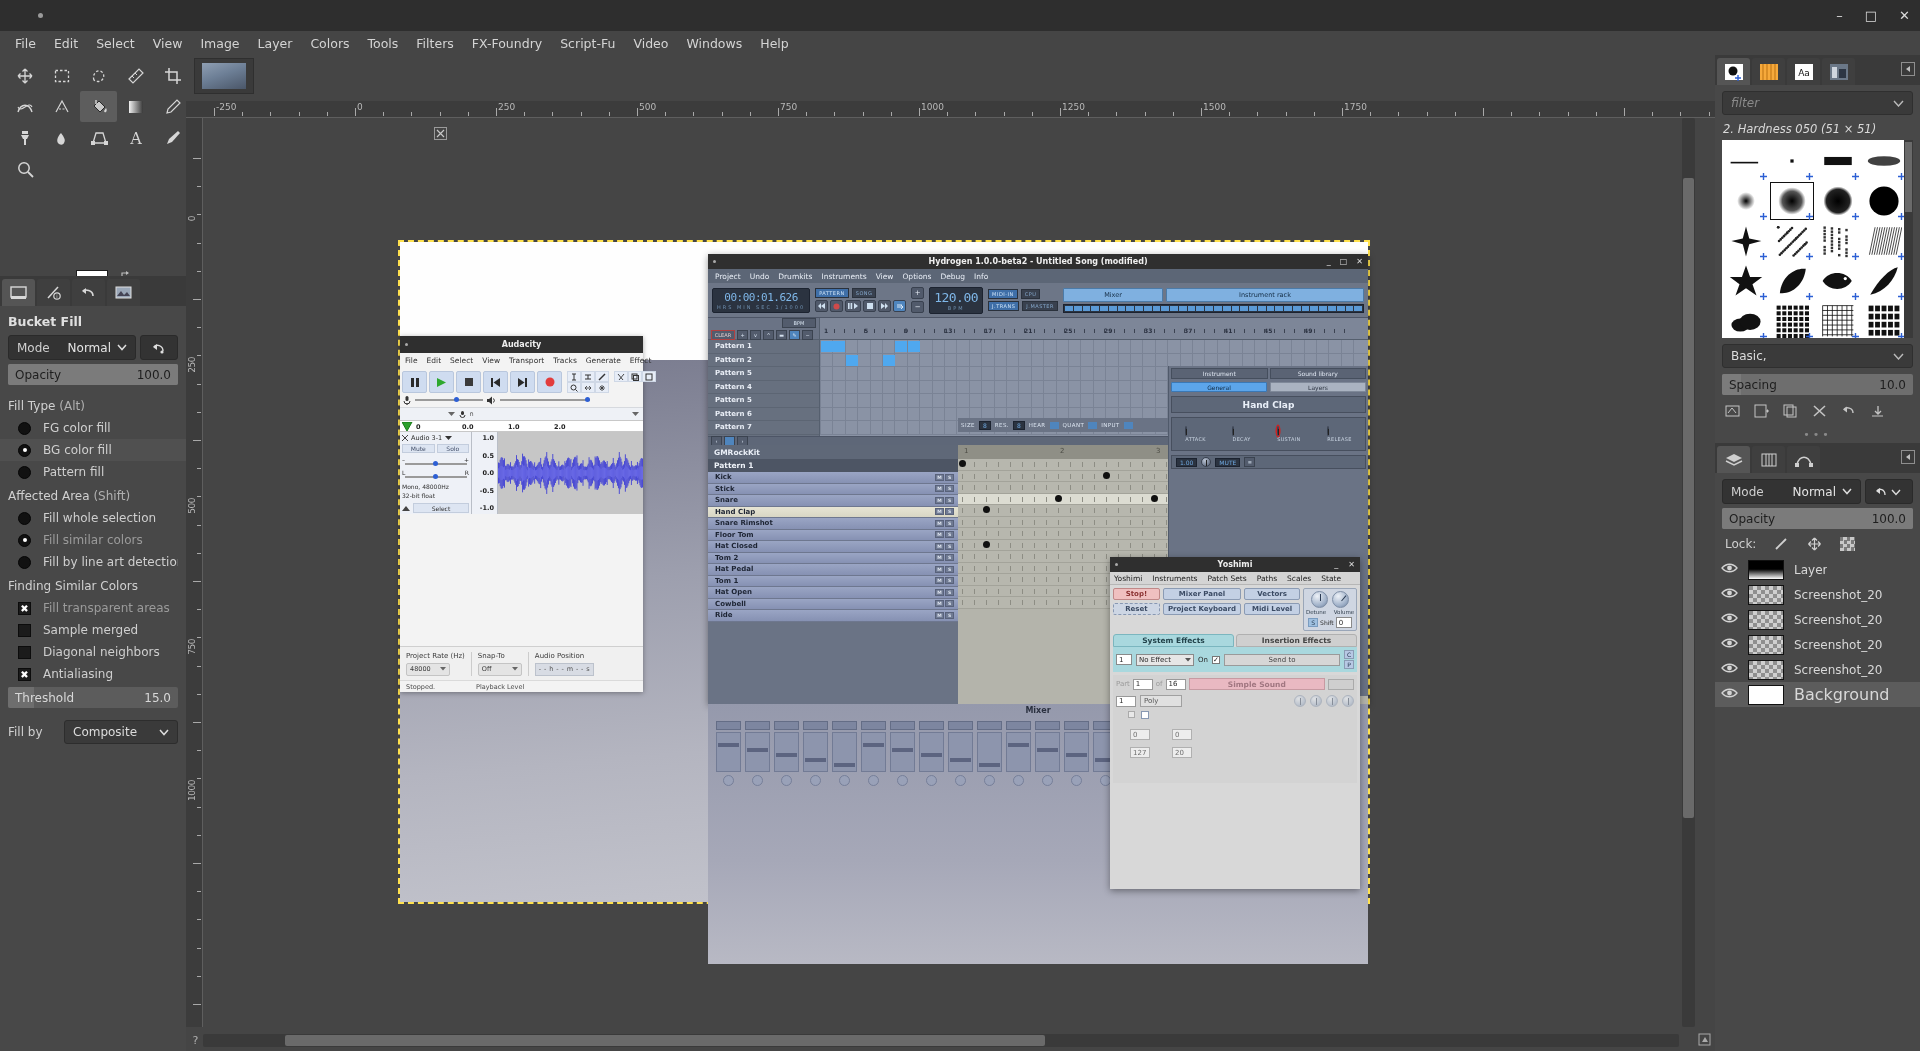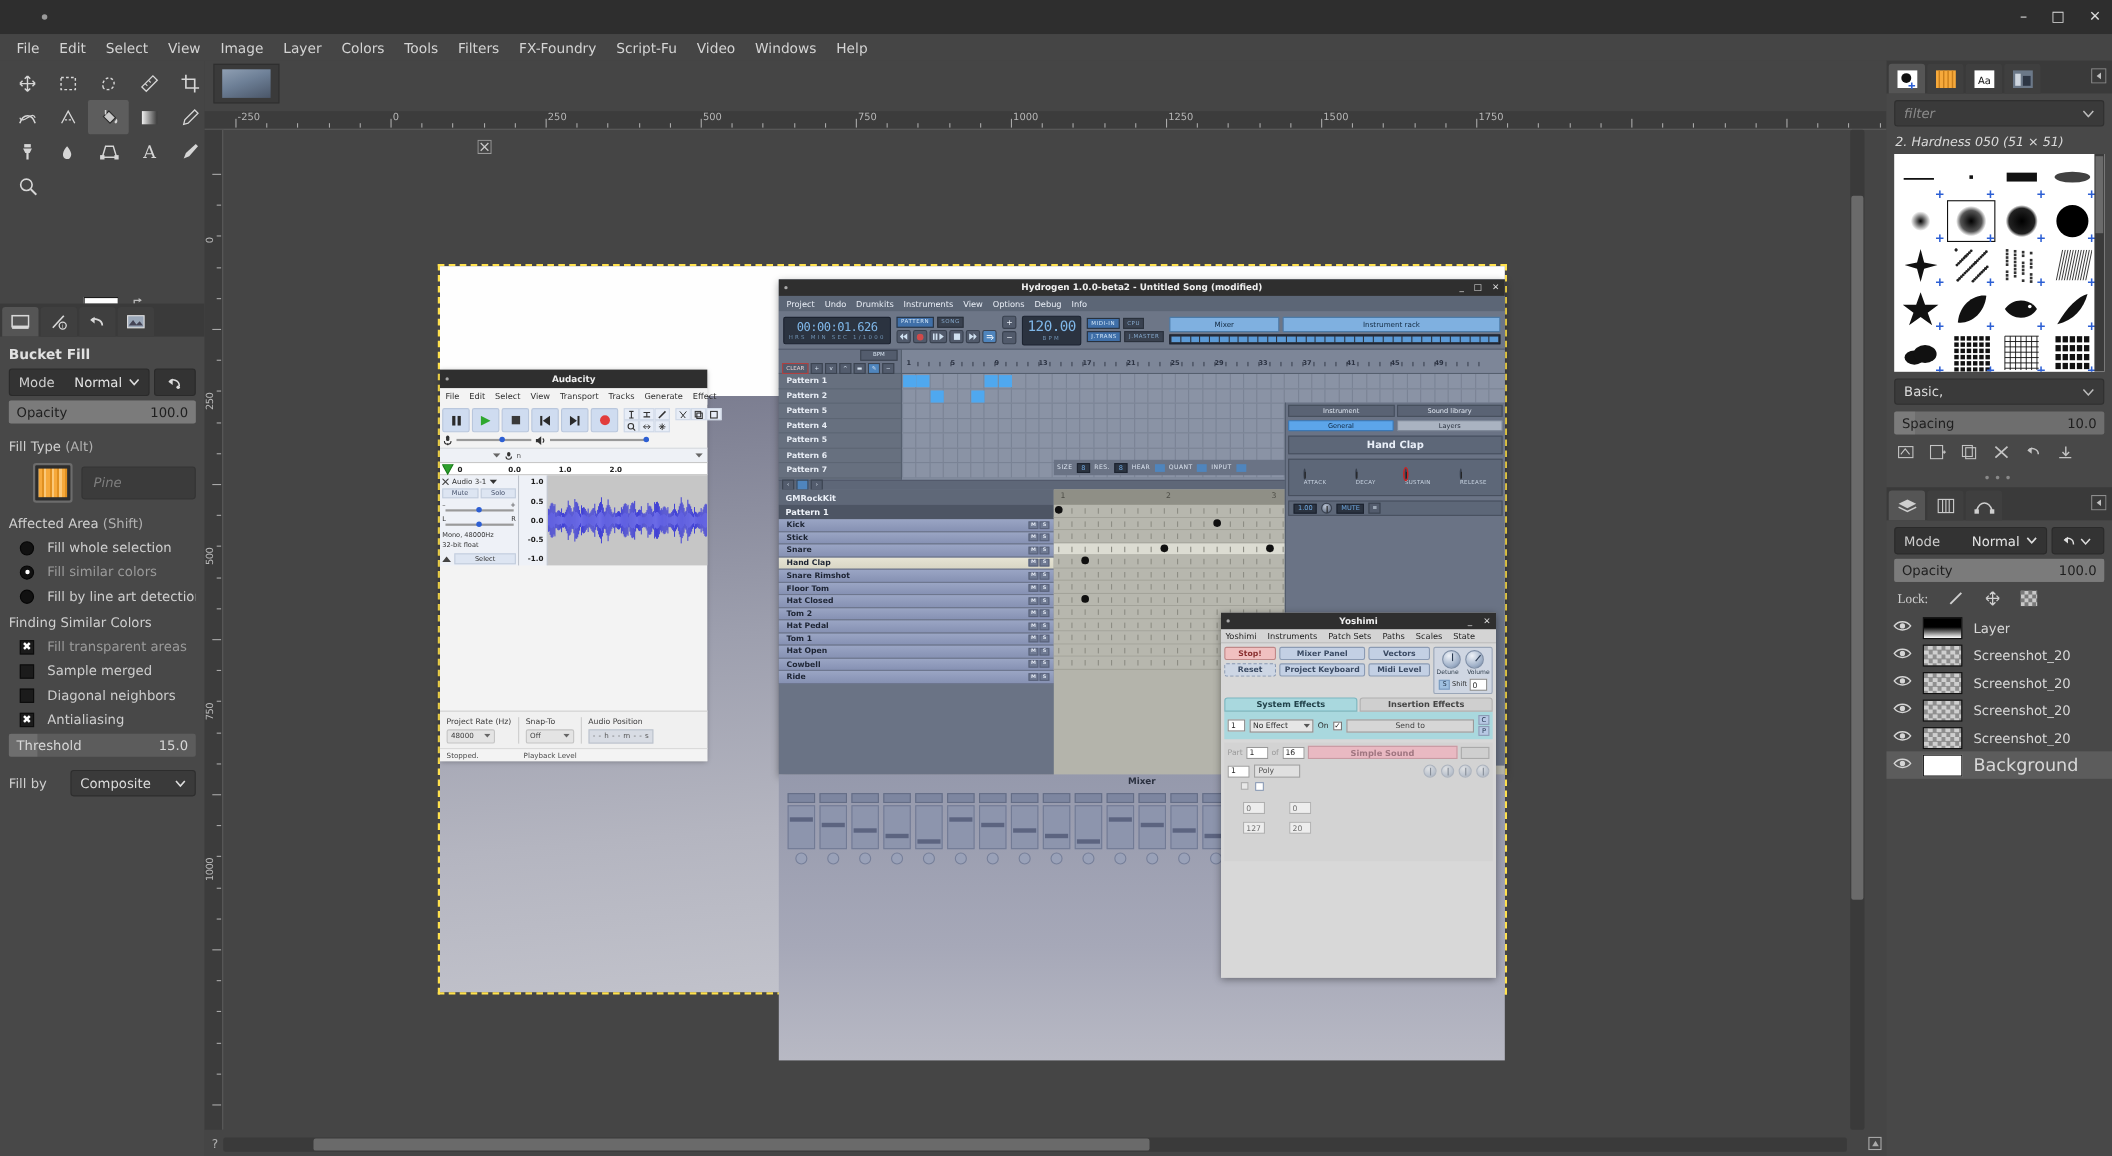--- a/index.html
+++ b/index.html
@@ -536,27 +536,37 @@
     <div class="slider">
       <i class="fill" style="width:100%"></i>
       <span>Opacity</span>
       <span>100.0</span>
     </div>
 
     <div class="section-h">
       <span>Fill Type</span>
       <span class="key">(Alt)</span>
     </div>
-
-    <div class="patrow">
-      <div class="pat-thumb">
-          <div class="pat-inner"></div>
-        </div>
-      <div class="pat-name">Pine</div>
-    </div>
+    <div id="filltypes">
+        <div class="opt">
+          <span class="radio"></span>
+          <span class="t">FG color fill</span>
+        </div>
+        <div class="opt hl">
+          <span class="radio">
+            <i></i>
+          </span>
+          <span class="t">BG color fill</span>
+        </div>
+        <div class="opt">
+          <span class="radio"></span>
+          <span class="t">Pattern fill</span>
+        </div>
+      </div>
+
 
     <div class="section-h">
       <span>Affected Area</span>
       <span class="key">(Shift)</span>
     </div>
     <div id="affected">
         <div class="opt">
           <span class="radio"></span>
           <span class="t">Fill whole selection</span>
         </div>
@@ -3180,21 +3190,21 @@
           </svg>
       </div>
     </div>
 
     <div class="slider" style="margin:4px 7px 0 7px">
       <i class="fill" style="width:100%"></i>
       <span>Opacity</span>
       <span>100.0</span>
     </div>
 
-    <div style="display:flex;gap:18px;padding:8px 10px 6px 10px;font-family:Liberation Serif, serif;">
+    <div style="display:flex;gap:18px;padding:8px 10px 6px 10px;">
       <span style="font-size:12px;color:#cfcfcf">Lock:</span>
       <svg width="15" height="14">
           <path d="M2 12 L12 2" stroke="#d0d0d0" stroke-width="1.8"></path>
         </svg>
       <svg width="15" height="14">
           <path d="M7.5 1 V13 M1.5 7 H13.5 M7.5 1 L5 3.5 M7.5 1 L10 3.5 M7.5 13 L5 10.5 M7.5 13 L10 10.5 M1.5 7 L4 4.5 M1.5 7 L4 9.5 M13.5 7 L11 4.5 M13.5 7 L11 9.5" stroke="#d0d0d0" stroke-width="1.2" fill="none"></path>
         </svg>
       <span style="display:inline-block;width:15px;height:14px;
             background:conic-gradient(#c8c8c8 0 25%,#7a7a7a 0 50%,#c8c8c8 0 75%,#7a7a7a 0) 0 0/7px 7px;"></span>
     </div>

